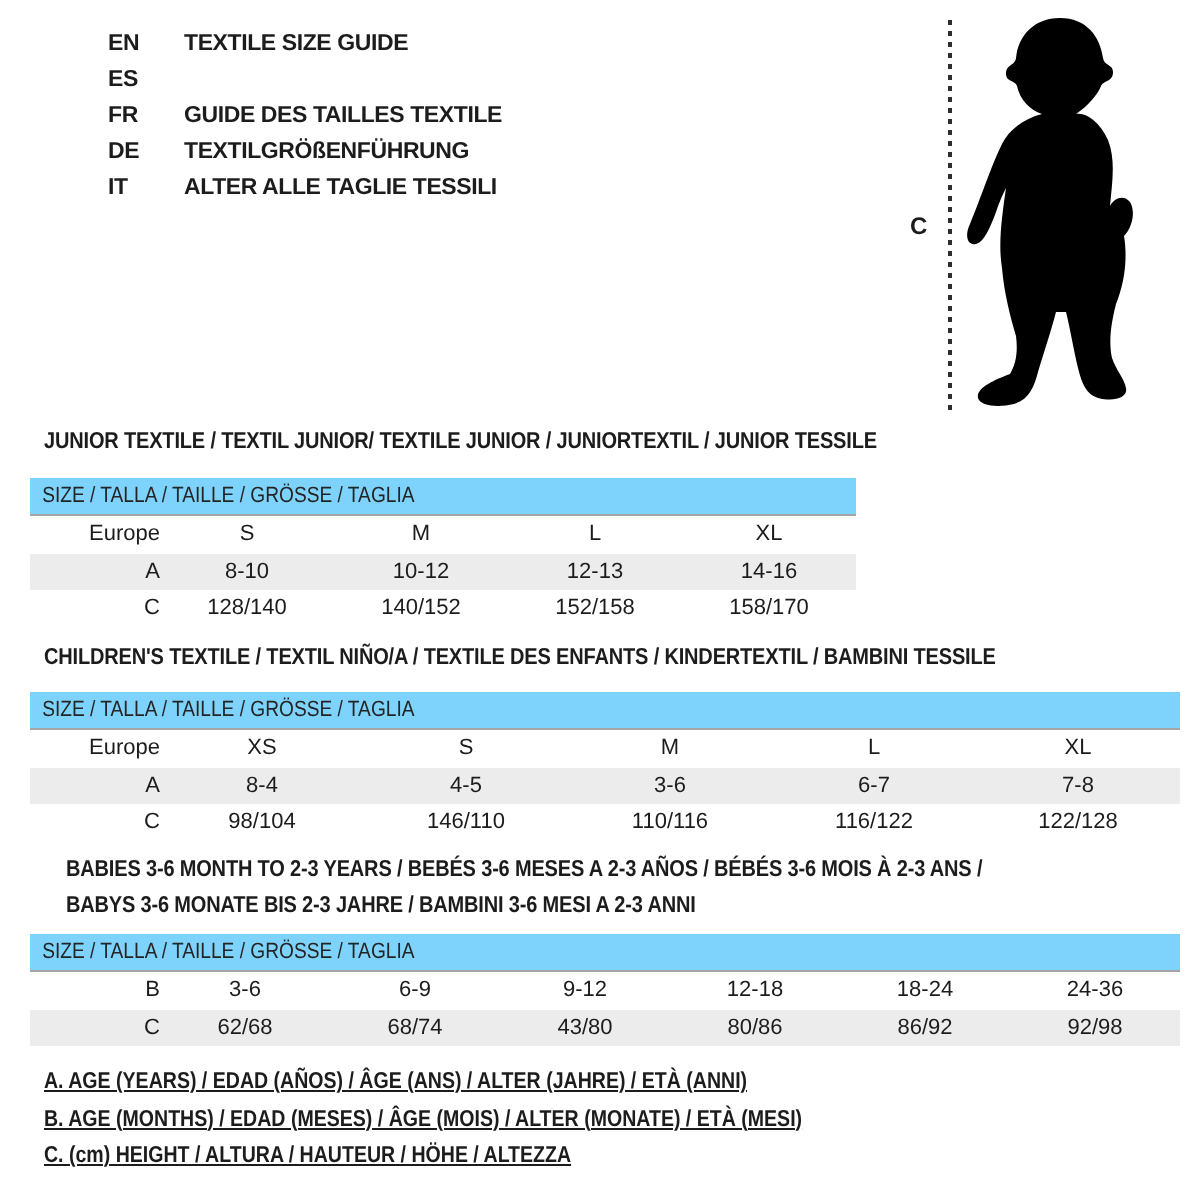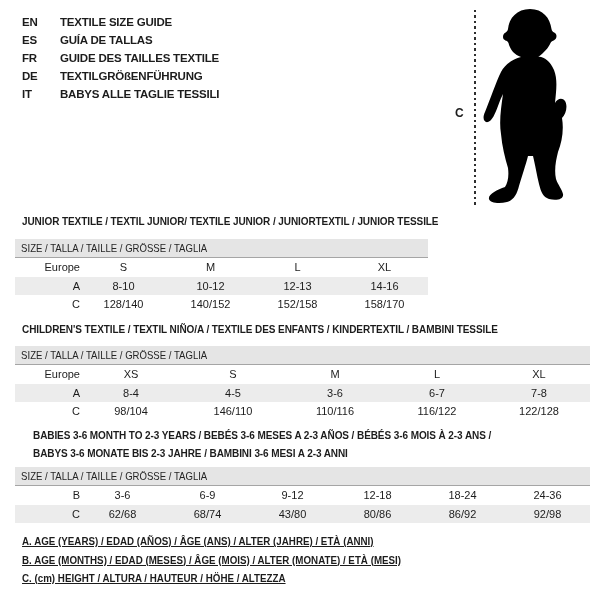--- a/index.html
+++ b/index.html
@@ -5,21 +5,21 @@
   html,body{
     margin:0;padding:0;width:600px;height:600px;overflow:hidden;
     background:#ffffff;
     font-family:"Liberation Sans","DejaVu Sans",sans-serif;
     color:#1c1c1c;
   }
   .abs{position:absolute;}
 
   
   .lang-block{left:22px;top:13px;}
-  .lang-row{display:flex;line-height:18px;font-size:11.5px;font-weight:bold;letter-spacing:-0.2px;}
+  .lang-row{display:flex;line-height:18px;font-size:11.5px;font-weight:bold;letter-spacing:-0.2px;margin-left:32px;}
   .lang-code{width:38px;flex:0 0 38px;}
   .lang-title{white-space:nowrap;}
 
   
   .dash-line{left:474px;top:10px;width:2px;height:197px;
     background:repeating-linear-gradient(to bottom,#2e2e2e 0 2.5px,transparent 2.5px 5.5px);}
   .c-label{left:455px;top:106px;font-size:12px;font-weight:bold;}
   .baby-svg{left:477px;top:6px;}
 
   
@@ -27,21 +27,21 @@
     transform:scaleX(0.87);transform-origin:left top;letter-spacing:-0.1px;}
   .t1-title{left:22px;top:212px;}
   .t2-title{left:22px;top:320px;}
   .t3-title{left:33px;top:426px;}
 
   
   .tbl{position:absolute;}
   .tbl-1{left:15px;top:239px;width:413px;}
   .tbl-2{left:15px;top:346px;width:575px;}
   .tbl-3{left:15px;top:467px;width:575px;}
-  .tbar{height:18px;background:#e5e5e5;border-bottom:1px solid #a5a5a5;
+  .tbar{height:18px;background:#7dd3fc;border-bottom:1px solid #a5a5a5;
     display:flex;align-items:center;}
   .tbar-text{padding-left:7px;font-size:11px;color:#242424;white-space:nowrap;
     transform:scaleX(0.87);transform-origin:left center;}
   .trow{display:grid;height:18.5px;align-items:center;font-size:11px;}
   .trow.shaded{background:#ececec;}
   .tlabel{padding-left:7px;text-align:right;}
   .tcell{text-align:center;}
 
   
   .notes{left:22px;top:532px;text-decoration:underline;}
@@ -51,33 +51,32 @@
 </head>
 <body>
 
 <div class="abs lang-block">
     <div class="lang-row">
       <span class="lang-code">EN</span>
       <span class="lang-title">TEXTILE SIZE GUIDE</span>
     </div>
     <div class="lang-row">
       <span class="lang-code">ES</span>
-      <span class="lang-title">GUÍA DE TALLAS</span>
     </div>
     <div class="lang-row">
       <span class="lang-code">FR</span>
       <span class="lang-title">GUIDE DES TAILLES TEXTILE</span>
     </div>
     <div class="lang-row">
       <span class="lang-code">DE</span>
       <span class="lang-title">TEXTILGRÖßENFÜHRUNG</span>
     </div>
     <div class="lang-row">
       <span class="lang-code">IT</span>
-      <span class="lang-title">BABYS ALLE TAGLIE TESSILI</span>
+      <span class="lang-title">ALTER ALLE TAGLIE TESSILI</span>
     </div>
   </div>
 
 <div class="abs dash-line"></div>
 <div class="abs c-label">C</div>
 <svg class="abs baby-svg" width="112" height="202" viewBox="0 0 112 202">
   <path fill="#000000" d="
     M53,3
     C40,3 32,12 31,23
     C30.5,27 26,26 26,31

